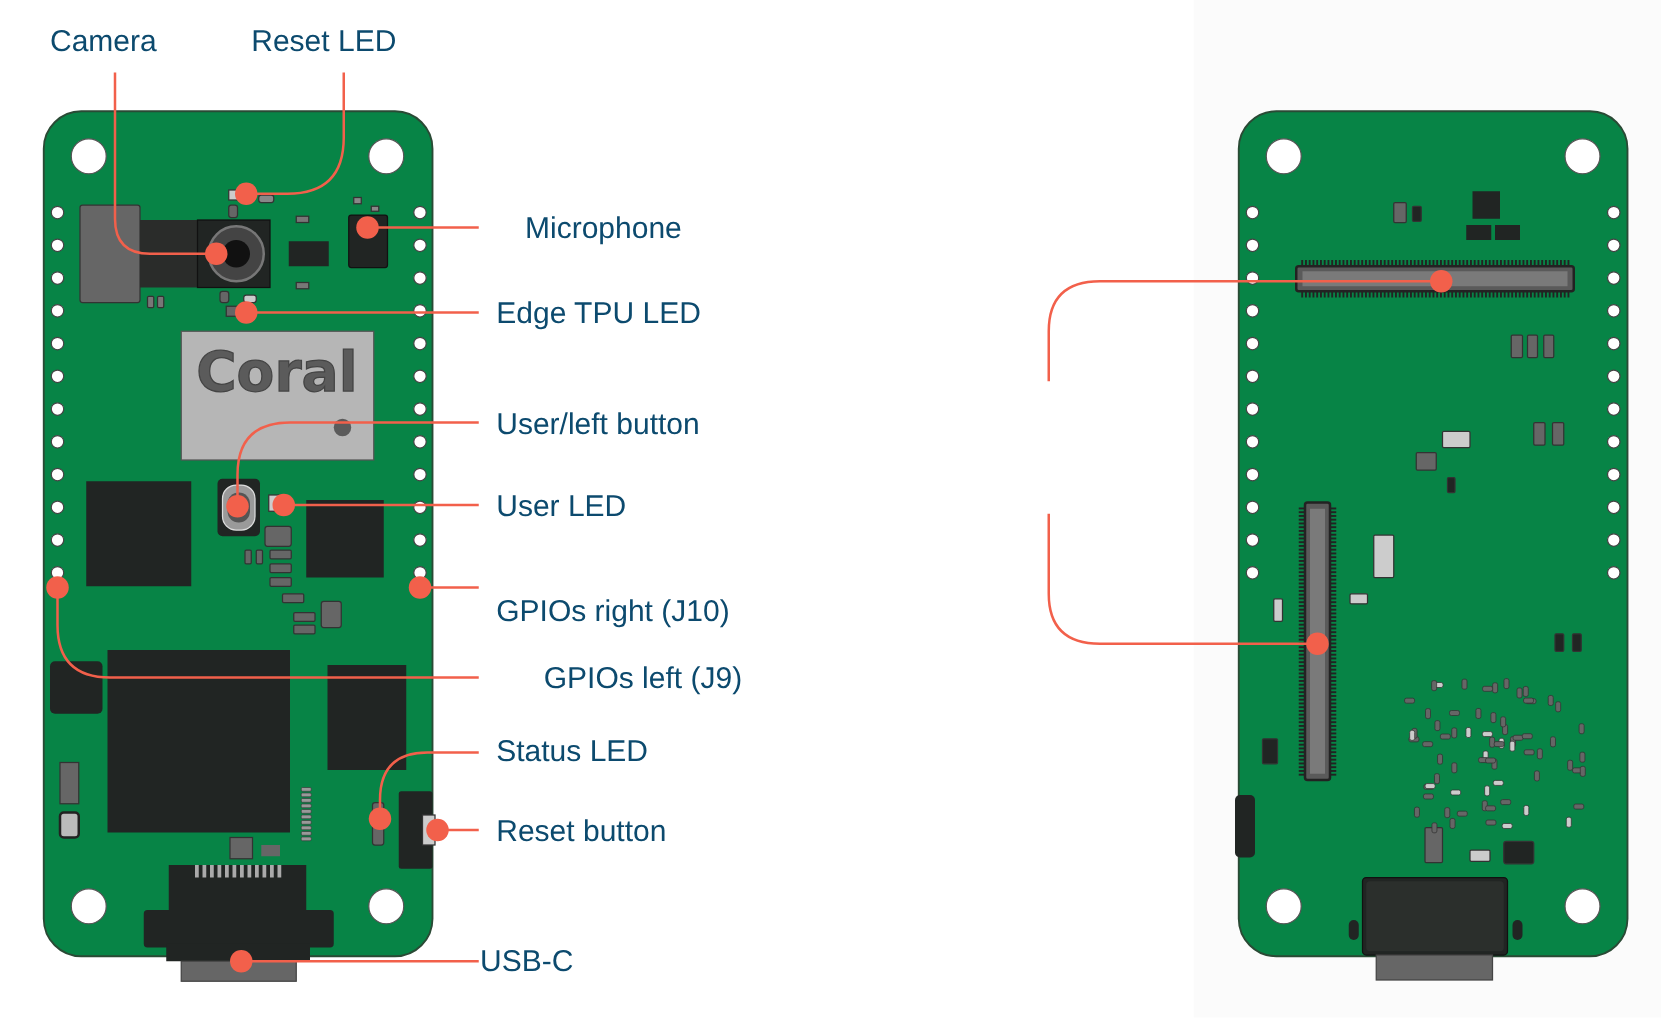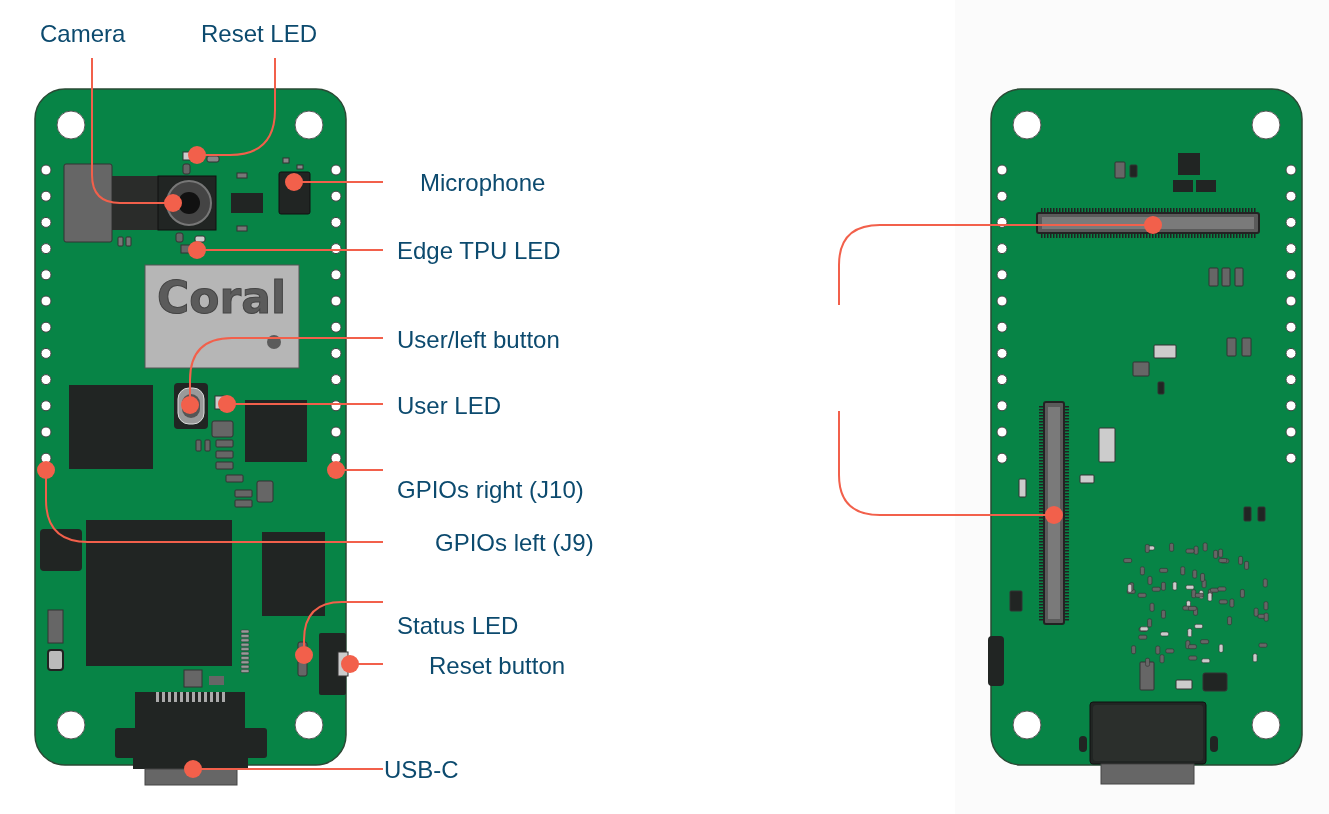--- a/index.html
+++ b/index.html
@@ -473,17 +473,17 @@
 </svg>
 
 <div class="label" style="left:40px; top:22px;">Camera</div>
 <div class="label" style="left:201px; top:22px;">Reset LED</div>
 <div class="label" style="left:420px; top:171px;">Microphone</div>
 <div class="label" style="left:397px; top:239px;text-align:center;">Edge TPU LED</div>
 <div class="label" style="left:397px; top:328px;">User/left button</div>
 <div class="label" style="left:397px; top:394px;text-align:center;">User LED</div>
 <div class="label" style="left:397px; top:478px;">GPIOs right (J10)</div>
 <div class="label" style="left:397px; top:531px;margin-left:38px;">GPIOs left (J9)</div>
-<div class="label" style="left:397px; top:614px;">Status LED</div>
-<div class="label" style="left:397px; top:654px;margin-left:32px;">Reset button</div>
+<div class="label" style="left:397px; top:590px;">Status LED</div>
+<div class="label" style="left:397px; top:654px;">Reset button</div>
 <div class="label" style="left:384px; top:758px;">USB-C</div>
 <div class="label center" style="left:730px; top:322px; width:220px;">
 </div>
 
 </body></html>

